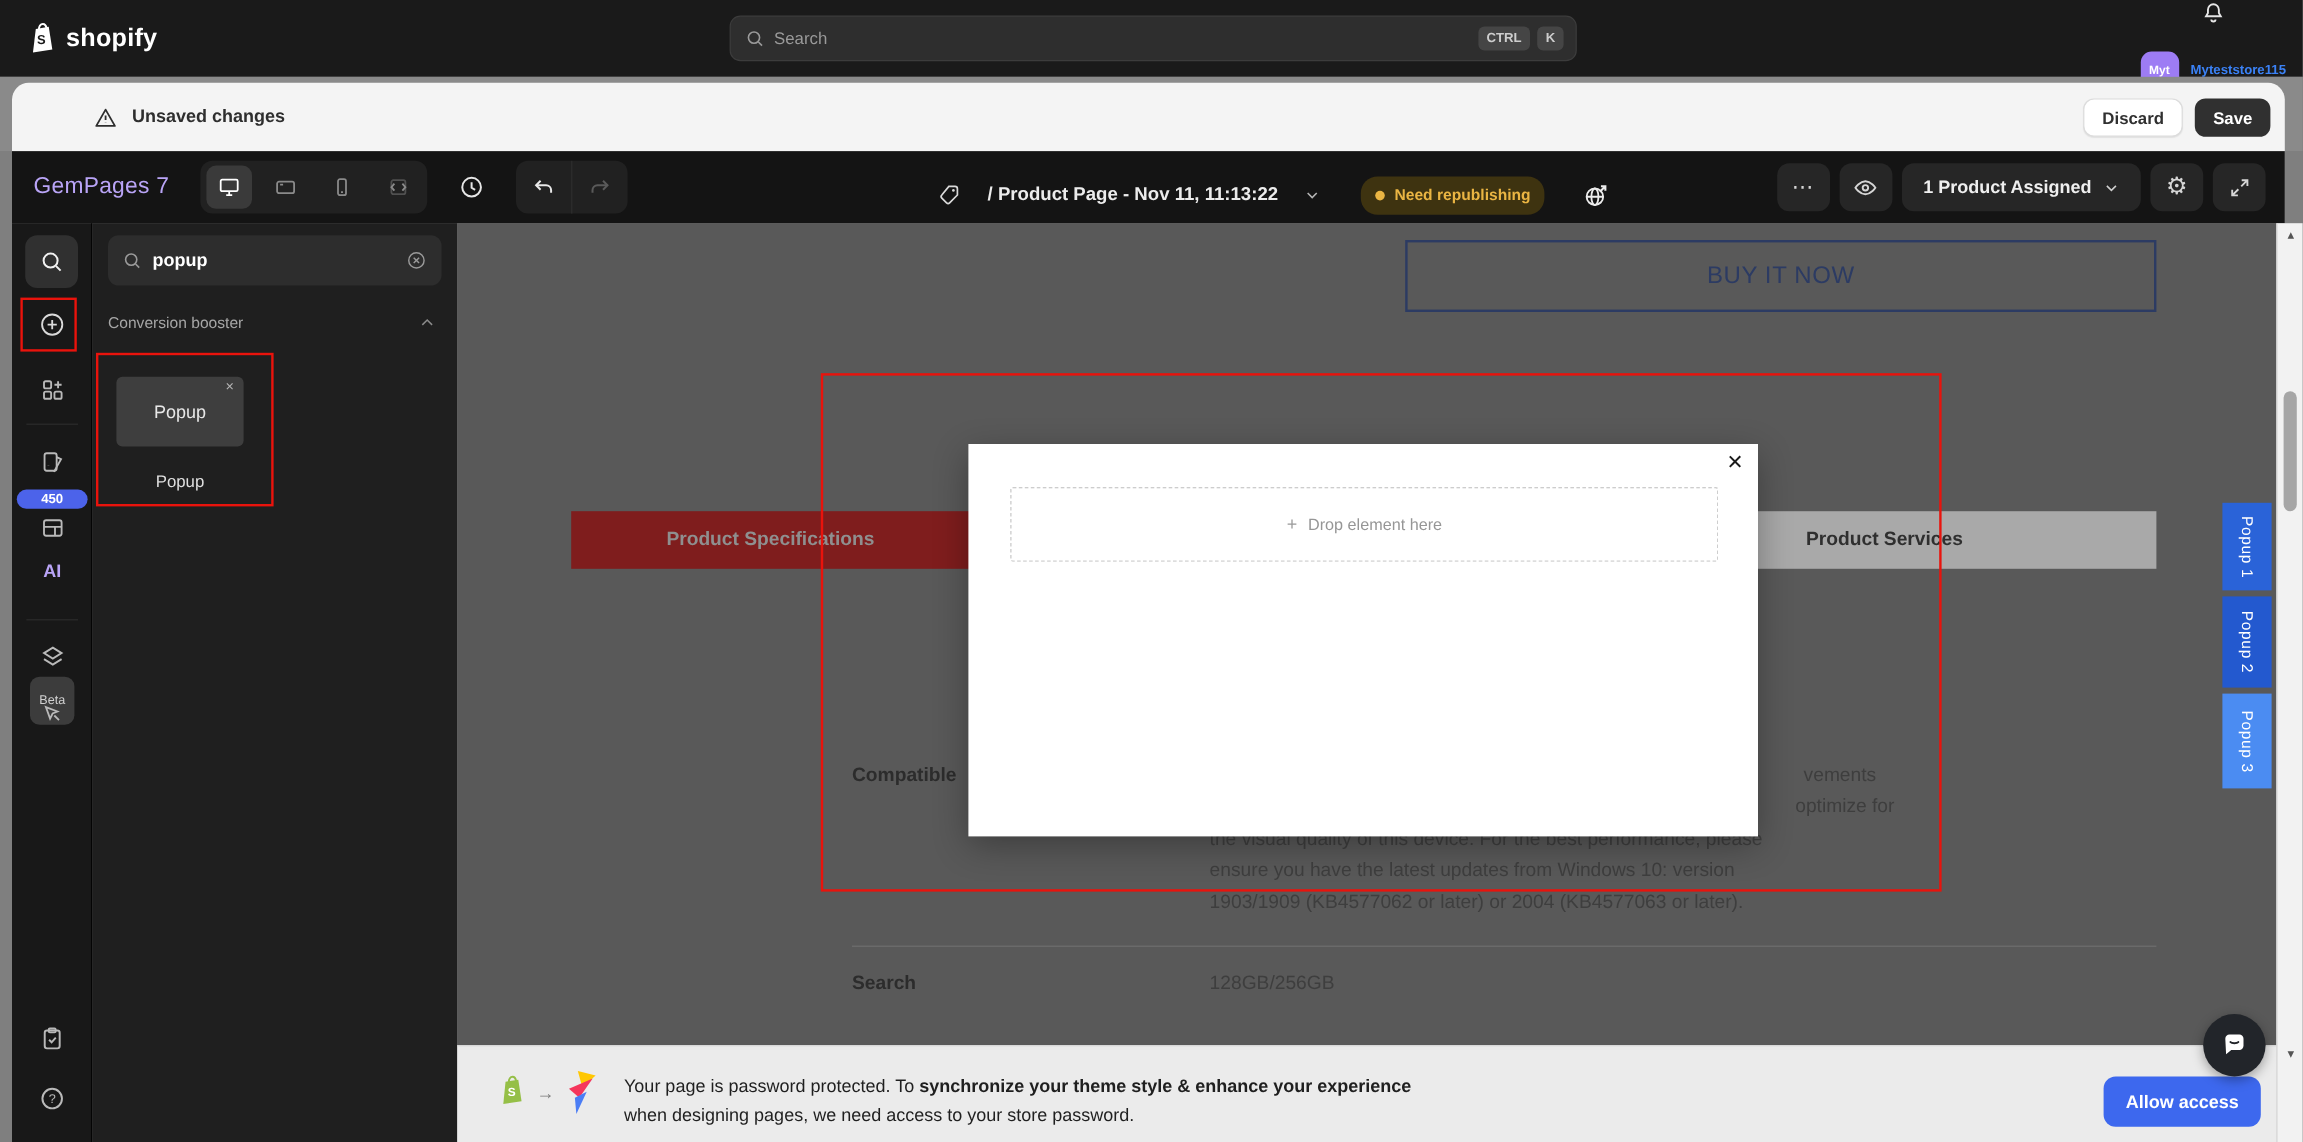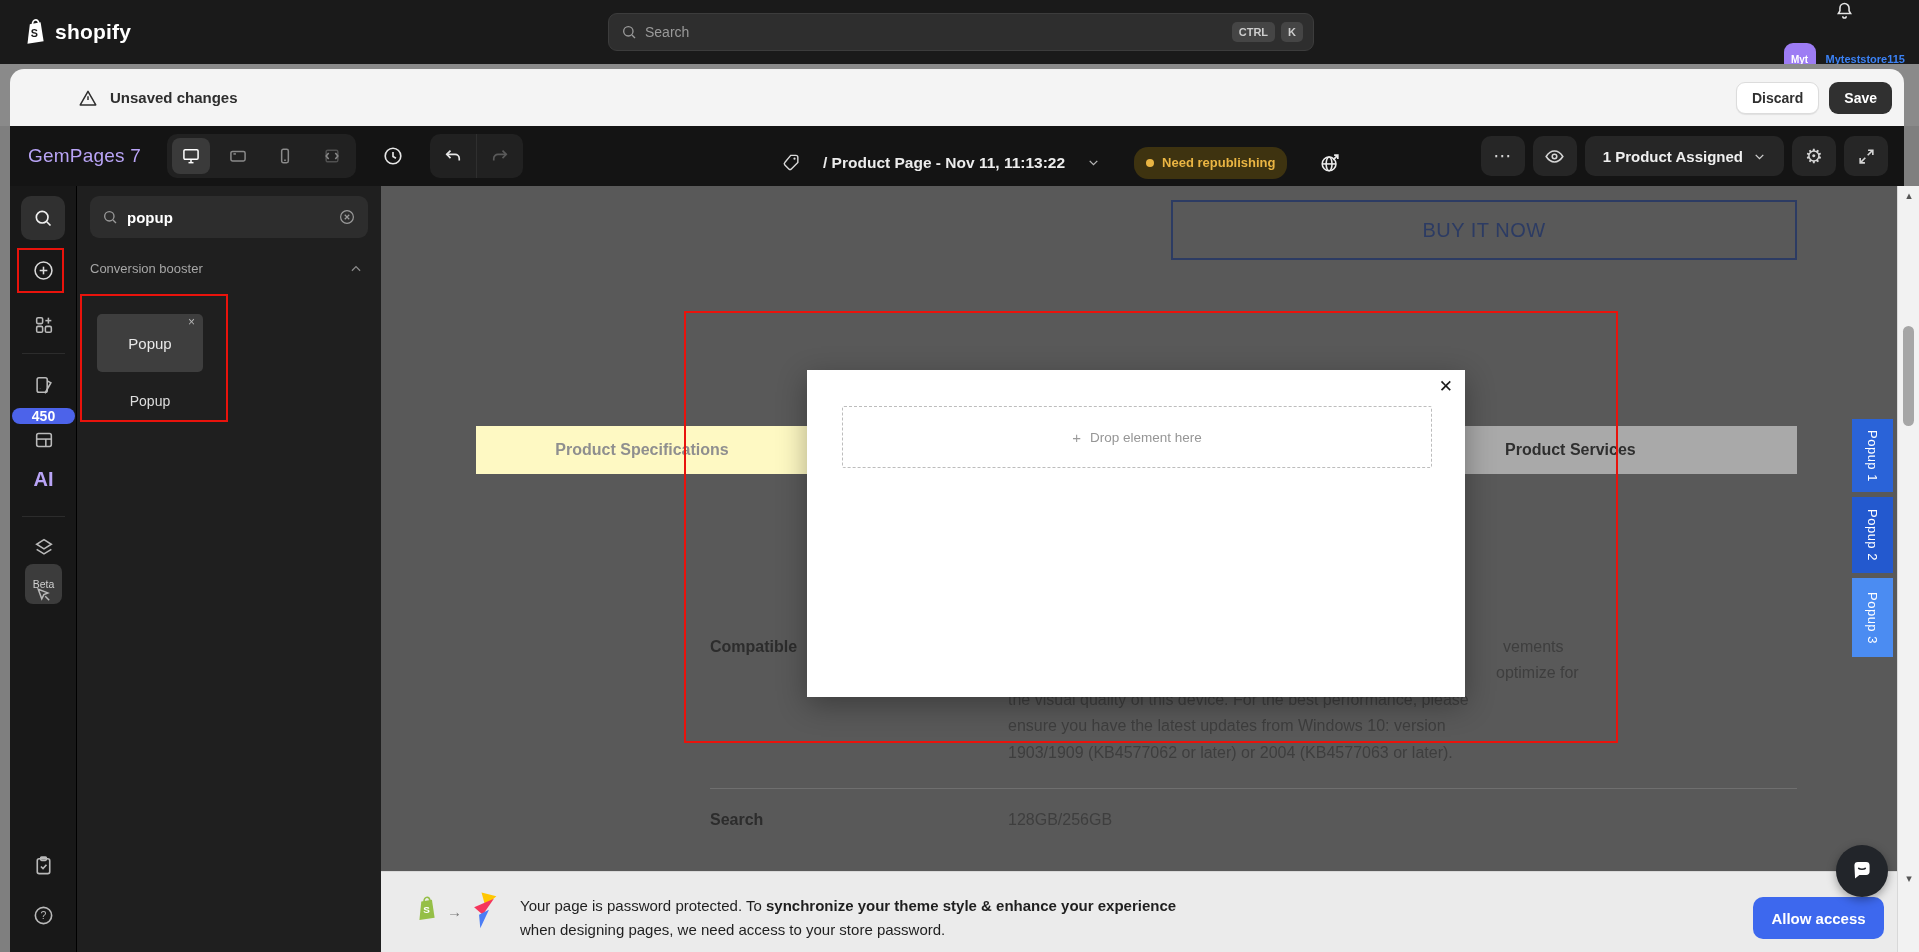--- a/index.html
+++ b/index.html
@@ -66,44 +66,44 @@
 
   
   .gutter-left { left:0; top:126px; width:10px; height:826px; background:#7f7f7f; }
   .gutter-right { left:1904px; top:126px; width:15px; height:60px; background:#7f7f7f; }
   .sidebar { left:10px; top:186px; width:67px; height:766px; background:#181818; border-right:1px solid #000; }
   .sb-item { position:absolute; left:0; width:67px; display:flex; justify-content:center; color:#b9b9b9; cursor:pointer; }
   .sb-active { left:11px; width:44px; height:44px; background:#303030; border-radius:10px; color:#f0f0f0;
     display:flex; align-items:center; justify-content:center; }
   .sb-divider { left:12px; width:43px; height:1px; background:#2c2c2c; }
   .red-box { border:2px solid #e9130c; pointer-events:none; }
-  .pill-450 { background:#4c63ea; color:#fff; font-size:14px; font-weight:700; border-radius:9px;
+  .pill-450 { background:#4c63ea; color:#fff; font-size:11px; font-weight:700; border-radius:9px;
     padding:1px 20px; line-height:14px; }
   .pill-beta { background:#3c3c3c; color:#d0d0d0; font-size:10.5px; border-radius:8px; padding:13px 8px; line-height:14px; }
-  .ai-label { color:#b9a4f6; font-size:20px; font-weight:700; position:relative; }
+  .ai-label { color:#b9a4f6; font-size:15px; font-weight:700; position:relative; }
   .ai-spark { position:absolute; top:-5px; right:-9px; font-size:9px; color:#b9a4f6; }
 
   
   .panel { left:77px; top:186px; width:304px; height:766px; background:#1f1f1f; }
   .p-search { position:absolute; left:13px; top:10px; width:278px; height:42px; background:#2d2d2d;
     border-radius:9px; display:flex; align-items:center; padding:0 12px; color:#9a9a9a; }
   .p-search input { flex:1; background:transparent; border:none; outline:none; color:#fff;
     font-size:15px; font-weight:600; margin-left:9px; font-family:inherit; }
   .p-section { position:absolute; left:13px; top:75px; color:#a6a6a6; font-size:13px; cursor:pointer; }
   .p-chevron { position:absolute; left:272px; top:76px; color:#8a8a8a; cursor:pointer; }
   .el-thumb { position:absolute; left:20px; top:128px; width:106px; height:58px; background:#3e3e3e;
     border-radius:5px; display:flex; align-items:center; justify-content:center; color:#e8e8e8; font-size:15px; cursor:pointer; }
   .el-thumb-x { position:absolute; right:8px; top:1px; font-size:12px; color:#b5b5b5; cursor:pointer; }
   .el-label { position:absolute; left:20px; top:207px; width:106px; text-align:center; color:#dedede; font-size:14px; }
 
   
   .canvas { left:381px; top:186px; width:1516px; height:685px; background:#595959; overflow:hidden; }
   .buy-btn { left:790px; top:14px; width:626px; height:60px; border:2px solid #2c3b63; color:#2c3b63;
     font-size:20px; letter-spacing:.5px; display:flex; align-items:center; justify-content:center; cursor:pointer; }
-  .tab-dark { left:95px; top:240px; width:332px; height:48px; background:#fef9c3; color:#8f8f8f;
+  .tab-dark { left:95px; top:240px; width:332px; height:48px; background:#7f1d1d; color:#8f8f8f;
     font-size:16px; font-weight:700; display:flex; align-items:center; justify-content:center; cursor:pointer; }
   .tab-light { left:1084px; top:240px; width:332px; height:48px; background:#a9a9a9; color:#2f2f2f;
     font-size:16px; font-weight:700; display:flex; align-items:center; padding-left:40px; cursor:pointer; }
   .spec-label { font-size:16px; font-weight:700; color:#2c2c2c; }
   .spec-text { font-size:16px; color:#3e3e3e; }
   .spec-div { left:329px; top:602px; width:1087px; height:1px; background:#6f6f6f; }
   .red-section { left:303px; top:125px; width:934px; height:432px; z-index:8; }
   .modal { left:426px; top:184px; width:658px; height:327px; background:#fff; z-index:5;
     box-shadow:0 8px 28px rgba(0,0,0,.32); }
   .modal-close { position:absolute; right:12px; top:6px; font-size:17px; color:#1a1a1a; font-weight:400; cursor:pointer; }

